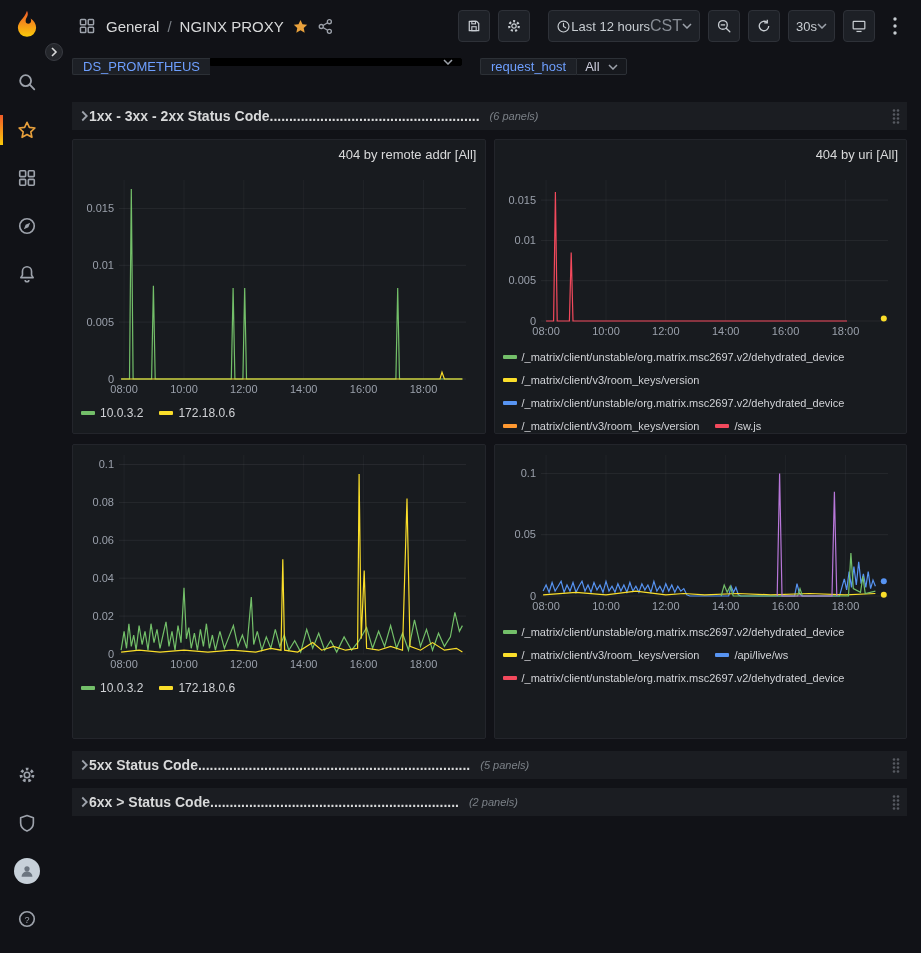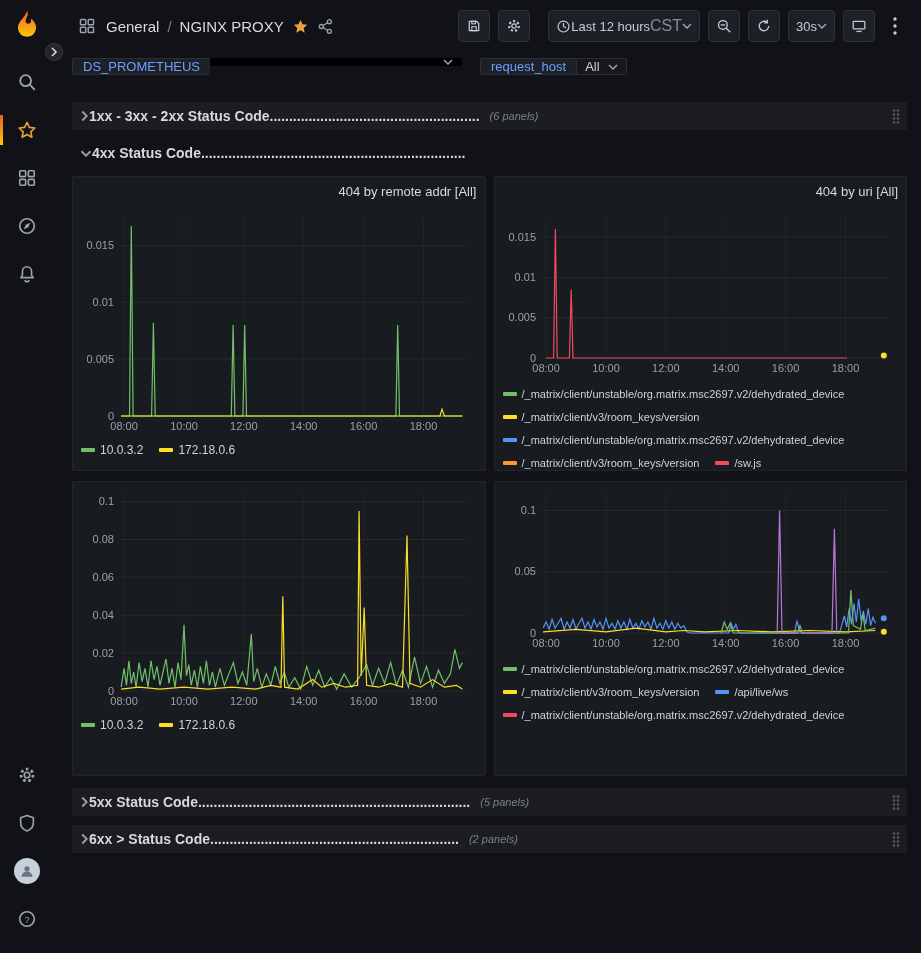--- a/index.html
+++ b/index.html
@@ -272,27 +272,20 @@
               <circle cx="3" cy="6.5" r="1.3"></circle>
               <circle cx="7" cy="6.5" r="1.3"></circle>
               <circle cx="3" cy="10.5" r="1.3"></circle>
               <circle cx="7" cy="10.5" r="1.3"></circle>
               <circle cx="3" cy="14.5" r="1.3"></circle>
               <circle cx="7" cy="14.5" r="1.3"></circle>
             </g>
           </svg>
       </div>
 
-      <div class="row-head">
-        <svg class="chev" width="12" height="9" viewBox="0 0 10 8">
-            <path d="M1 2l4 4 4-4" fill="none" stroke="currentColor" stroke-width="1.6"></path>
-          </svg>
-        <span class="row-title">4xx Status Code</span>
-        <span class="leader">....................................................................</span>
-      </div>
 
       <div class="grid">
 
         <section class="panel">
           <header class="panel-title">404 by remote addr [All]</header>
           <svg class="chart" width="395" height="226">
               <line x1="43.1" x2="43.1" y1="10" y2="209" stroke="rgba(204,204,220,0.05)"></line>
               <text class="tick" x="43.1" y="223" text-anchor="middle">08:00</text>
               <line x1="103.0" x2="103.0" y1="10" y2="209" stroke="rgba(204,204,220,0.05)"></line>
               <text class="tick" x="103.0" y="223" text-anchor="middle">10:00</text>

